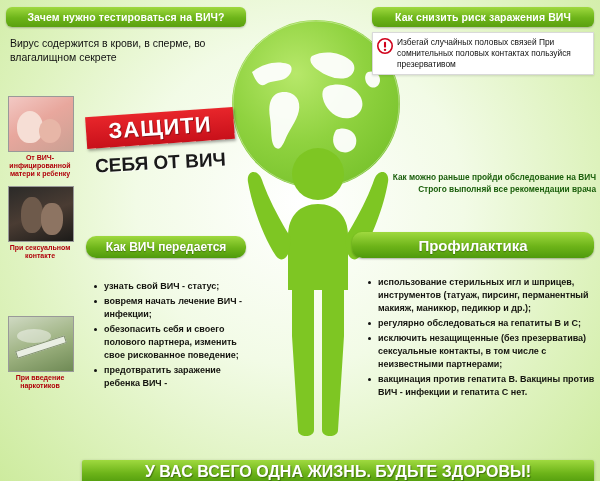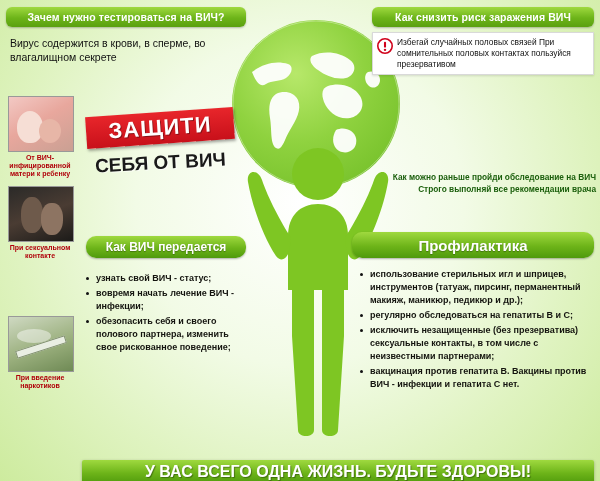--- a/index.html
+++ b/index.html
@@ -123,21 +123,21 @@
     display:flex;align-items:center;justify-content:center;
     border-radius:10px;
     background:linear-gradient(180deg,#9fd93f 0%,#6db419 55%,#4f9a0c 100%);
     box-shadow:0 1px 2px rgba(0,0,0,.3);
     text-shadow:0 1px 1px rgba(0,0,0,.3);
   }
   #head-transmit{left:86px;top:236px;width:160px;height:22px;font-size:12px;}
   #head-prevent{left:352px;top:232px;width:242px;height:26px;font-size:15px;}
   
   .bullets{
-    position:absolute;margin:0;padding:0;list-style:none;
+    position:absolute;margin:8px;padding:0;list-style:none;
     font-size:9px;line-height:1.45;color:#14140f;font-weight:bold;
   }
   .bullets li{position:relative;padding-left:10px;margin-bottom:2px;}
   .bullets li::before{
     content:"";position:absolute;left:0;top:5px;
     width:3px;height:3px;background:#111;border-radius:50%;
   }
   #list-transmit{left:86px;top:272px;width:162px;}
   #list-prevent{left:360px;top:268px;width:234px;font-size:9px;}
   
@@ -218,20 +218,21 @@
     <span>Избегай случайных половых связей При сомнительных половых контактах пользуйся презервативом</span>
   </div>
 
   <div id="right-para2">Как можно раньше пройди обследование на ВИЧ Строго выполняй все рекомендации врача</div>
 
   <div class="sec-head" id="head-transmit">Как ВИЧ передается</div>
   <ul class="bullets" id="list-transmit">
     <li>узнать свой ВИЧ - статус;</li>
     <li>вовремя начать лечение ВИЧ - инфекции;</li>
     <li>обезопасить себя и своего полового партнера, изменить свое рискованное поведение;</li>
+    <li>предотвратить заражение ребенка ВИЧ -</li>
   </ul>
 
   <div class="sec-head" id="head-prevent">Профилактика</div>
   <ul class="bullets" id="list-prevent">
     <li>использование стерильных игл и шприцев, инструментов (татуаж, пирсинг, перманентный макияж, маникюр, педикюр и др.);</li>
     <li>регулярно обследоваться на гепатиты В и С;</li>
     <li>исключить незащищенные (без презерватива) сексуальные контакты, в том числе с неизвестными партнерами;</li>
     <li>вакцинация против гепатита В. Вакцины против ВИЧ - инфекции и гепатита С нет.</li>
   </ul>
 

